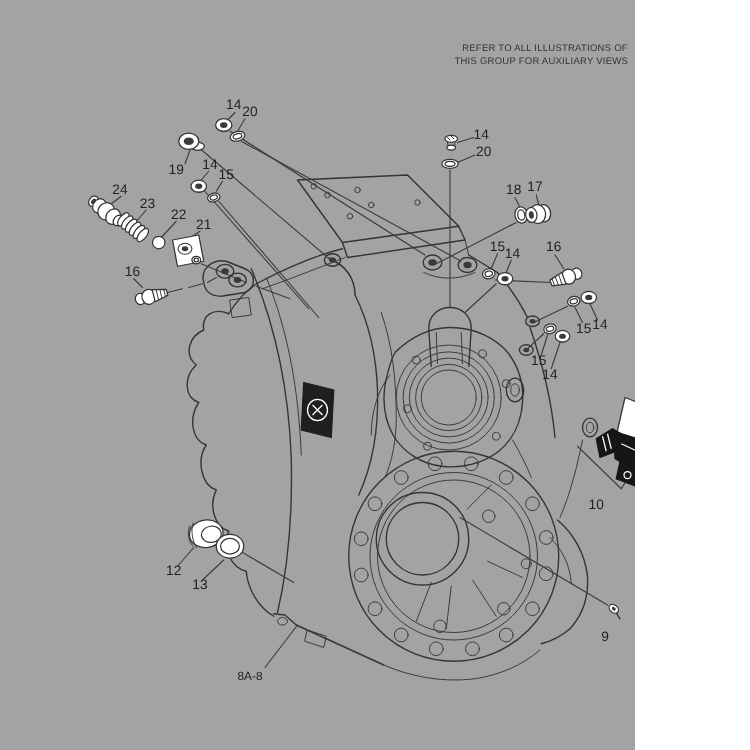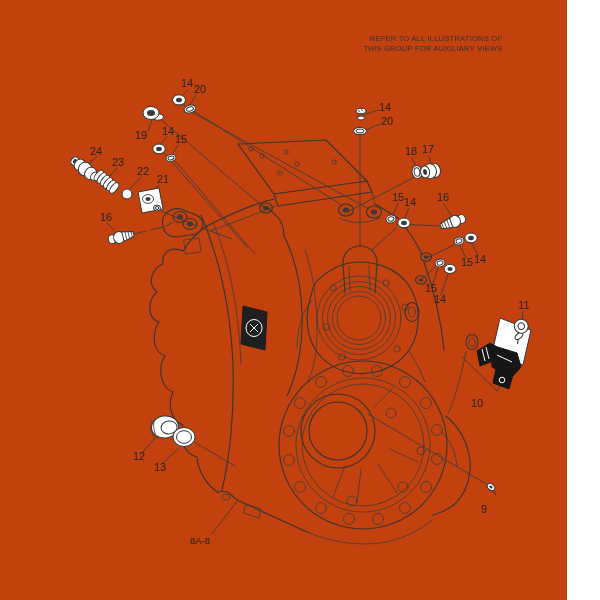--- a/index.html
+++ b/index.html
@@ -1,16 +1,16 @@
 <!DOCTYPE html>
 <html><head>
 <meta charset="utf-8">
 <style>
   html,body{margin:0;padding:0;background:#fff;}
-  .stage{position:relative;width:567px;height:600px;background:#c2410c;overflow:hidden;
+  .stage{position:relative;width:508px;height:600px;background:#a3a3a3;overflow:hidden;
          font-family:"Liberation Sans", sans-serif;}
   svg{position:absolute;left:0;top:0;}
   .ln{stroke:#343434;stroke-width:1.1;fill:none;stroke-linecap:round;stroke-linejoin:round;}
   .ln-thin{stroke:#3c3c3c;stroke-width:0.8;fill:none;stroke-linecap:round;}
   .leader{stroke:#3c3c3c;stroke-width:0.9;fill:none;stroke-linecap:round;}
   .part{stroke:#343434;stroke-width:1;fill:#ffffff;stroke-linejoin:round;}
   .part-dark{fill:#3a3a3a;stroke:none;}
   .callout{font-size:11px;fill:#222;}
   .note{font-size:7.6px;fill:#333;letter-spacing:.2px;}
   .figref{font-size:9.5px;fill:#222;}

